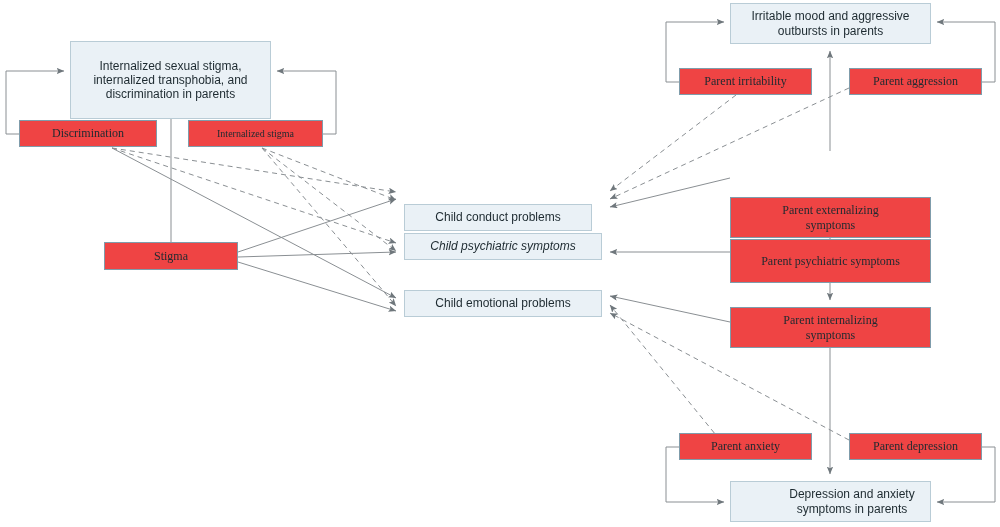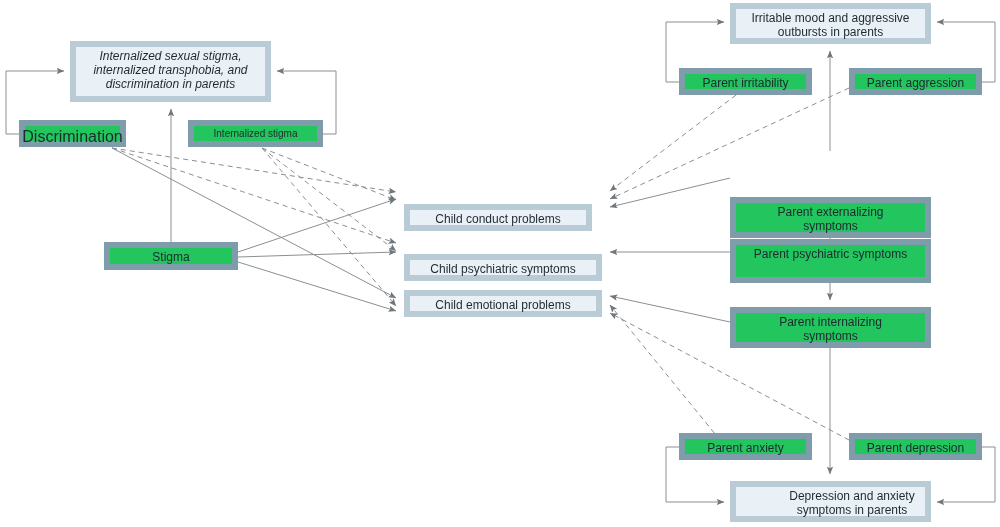--- a/index.html
+++ b/index.html
@@ -1,23 +1,23 @@
 <!DOCTYPE html>
 <html><head>
 <meta charset="utf-8">
 <style>
   html,body{margin:0;padding:0;background:#ffffff;}
   body{font-family:"Liberation Sans","DejaVu Sans",sans-serif;}
   #canvas{position:relative;width:1000px;height:527px;background:#ffffff;overflow:hidden;}
   svg#wires{position:absolute;left:0;top:0;width:1000px;height:527px;}
-  .node{position:absolute;box-sizing:border-box;display:flex;align-items:flex-start;
-        justify-content:center;text-align:center;border:6px solid #f97316;
+  .node{position:absolute;box-sizing:border-box;display:flex;align-items:center;
+        justify-content:center;text-align:center;border:1px solid #f97316;
         color:#1d2a30;line-height:1.18;padding:2px 5px;}
   .node.light{background:#eaf1f6;border-color:#b9ccd6;}
-  .node.dark{background:#22c55e;border-color:#7f9cab;}
+  .node.dark{background:#ef4444;border-color:#7f9cab;font-family:Liberation Serif, serif;}
   .node span{display:block;}
 </style>
 </head>
 <body>
 
 <div id="canvas">
 
   <svg id="wires" viewBox="0 0 1000 527" xmlns="http://www.w3.org/2000/svg">
     <defs>
       <marker id="ah" markerWidth="9" markerHeight="9" refX="7.4" refY="3.2" orient="auto" markerUnits="userSpaceOnUse">
@@ -60,48 +60,48 @@
 
       <path d="M830,239 L830,199" marker-end="url(#ah)"></path>
       <path d="M830,266 L830,300" marker-end="url(#ah)"></path>
       <path d="M830,348 L830,474" marker-end="url(#ah)"></path>
 
       <path d="M679,447 L666,447 L666,502 L724,502" marker-end="url(#ah)"></path>
       <path d="M982,447 L995,447 L995,502 L937,502" marker-end="url(#ah)"></path>
     </g>
   </svg>
 
-  <div class="node light" style="left: 70px; top: 41px; width: 201px; height: 61px; font-size: 12px; font-style: italic;">
+  <div class="node light" style="left: 70px; top: 41px; width: 201px; height: 78px; font-size: 12px;">
       <div>
         <span>Internalized sexual stigma,</span>
         <span>internalized transphobia, and</span>
         <span>discrimination in parents</span>
       </div>
     </div>
-  <div class="node dark" style="left: 19px; top: 120px; width: 107px; height: 27px; font-size: 16px;">
+  <div class="node dark" style="left: 19px; top: 120px; width: 138px; height: 27px; font-size: 12px;">
       <div>
         <span>Discrimination</span>
       </div>
     </div>
   <div class="node dark" style="left: 188px; top: 120px; width: 135px; height: 27px; font-size: 10px;">
       <div>
         <span>Internalized stigma</span>
       </div>
     </div>
   <div class="node dark" style="left: 104px; top: 242px; width: 134px; height: 28px; font-size: 12px;">
       <div>
         <span>Stigma</span>
       </div>
     </div>
   <div class="node light" style="left: 404px; top: 204px; width: 188px; height: 27px; font-size: 12px;">
       <div>
         <span>Child conduct problems</span>
       </div>
     </div>
-  <div class="node light" style="left: 404px; top: 254px; width: 198px; height: 27px; font-size: 12px;">
+  <div class="node light" style="left: 404px; top: 233px; width: 198px; height: 27px; font-size: 12px; font-style: italic;">
       <div>
         <span>Child psychiatric symptoms</span>
       </div>
     </div>
   <div class="node light" style="left: 404px; top: 290px; width: 198px; height: 27px; font-size: 12px;">
       <div>
         <span>Child emotional problems</span>
       </div>
     </div>
   <div class="node light" style="left: 730px; top: 3px; width: 201px; height: 41px; font-size: 12px;">

